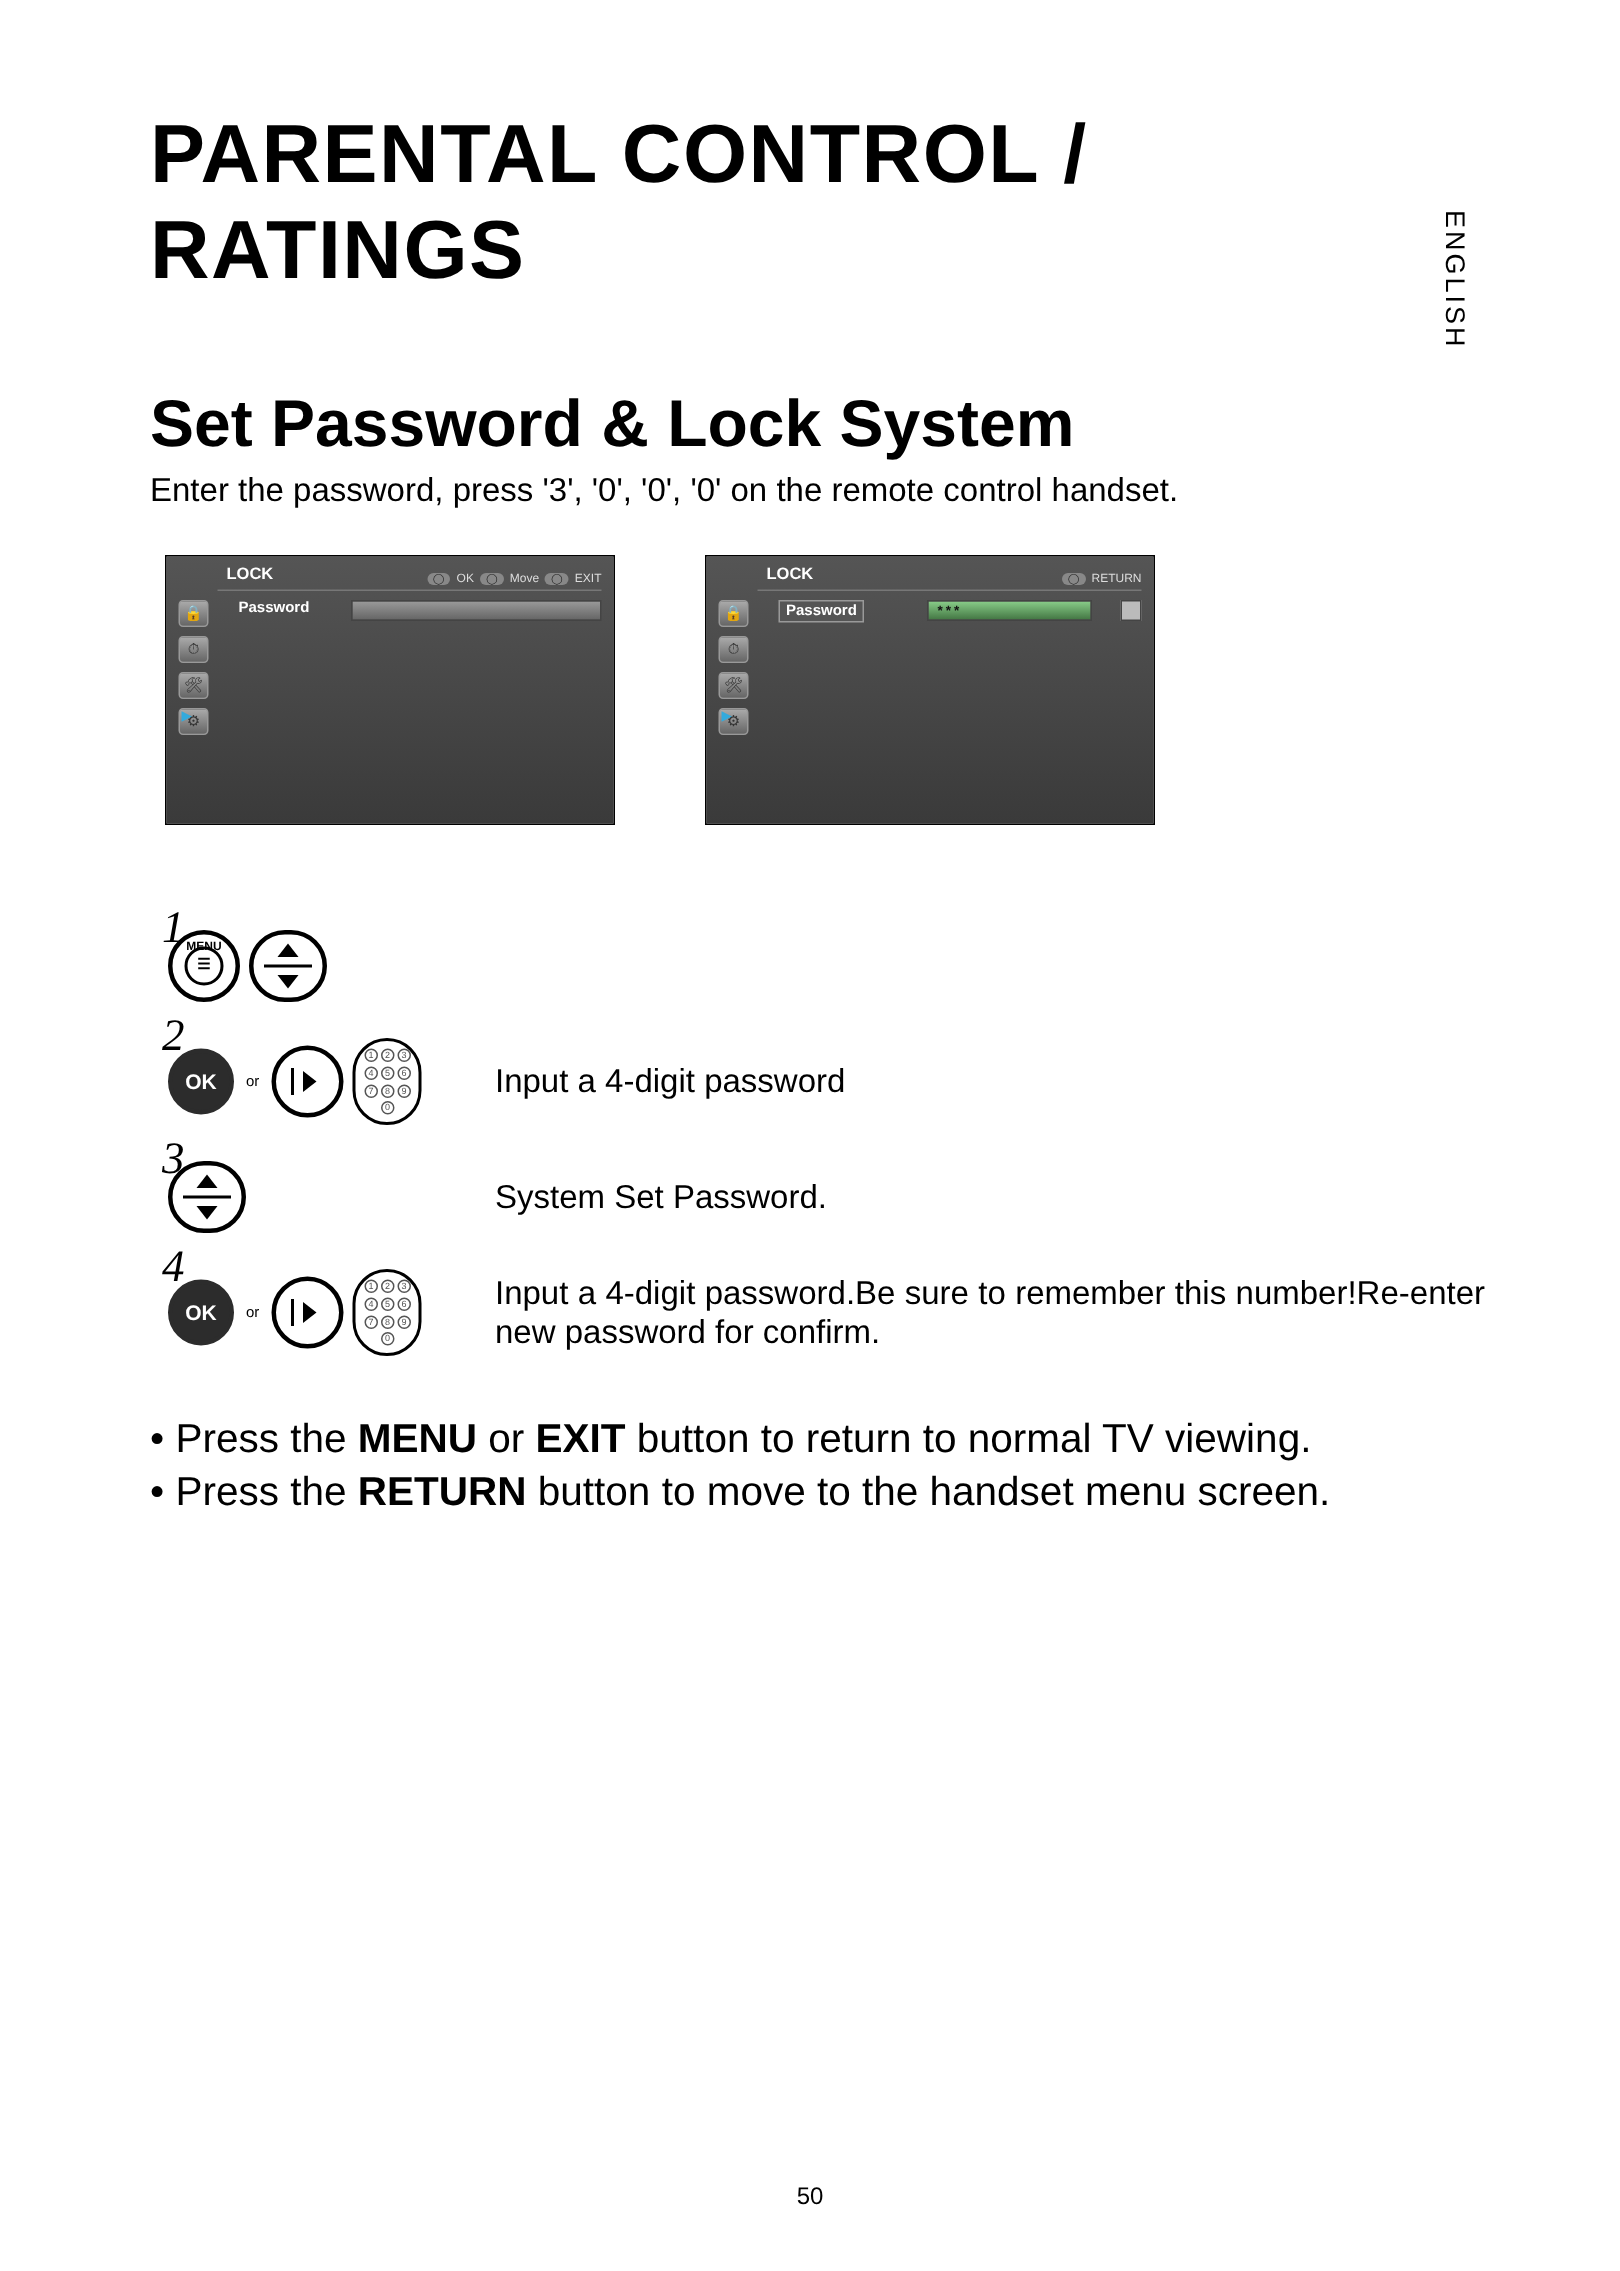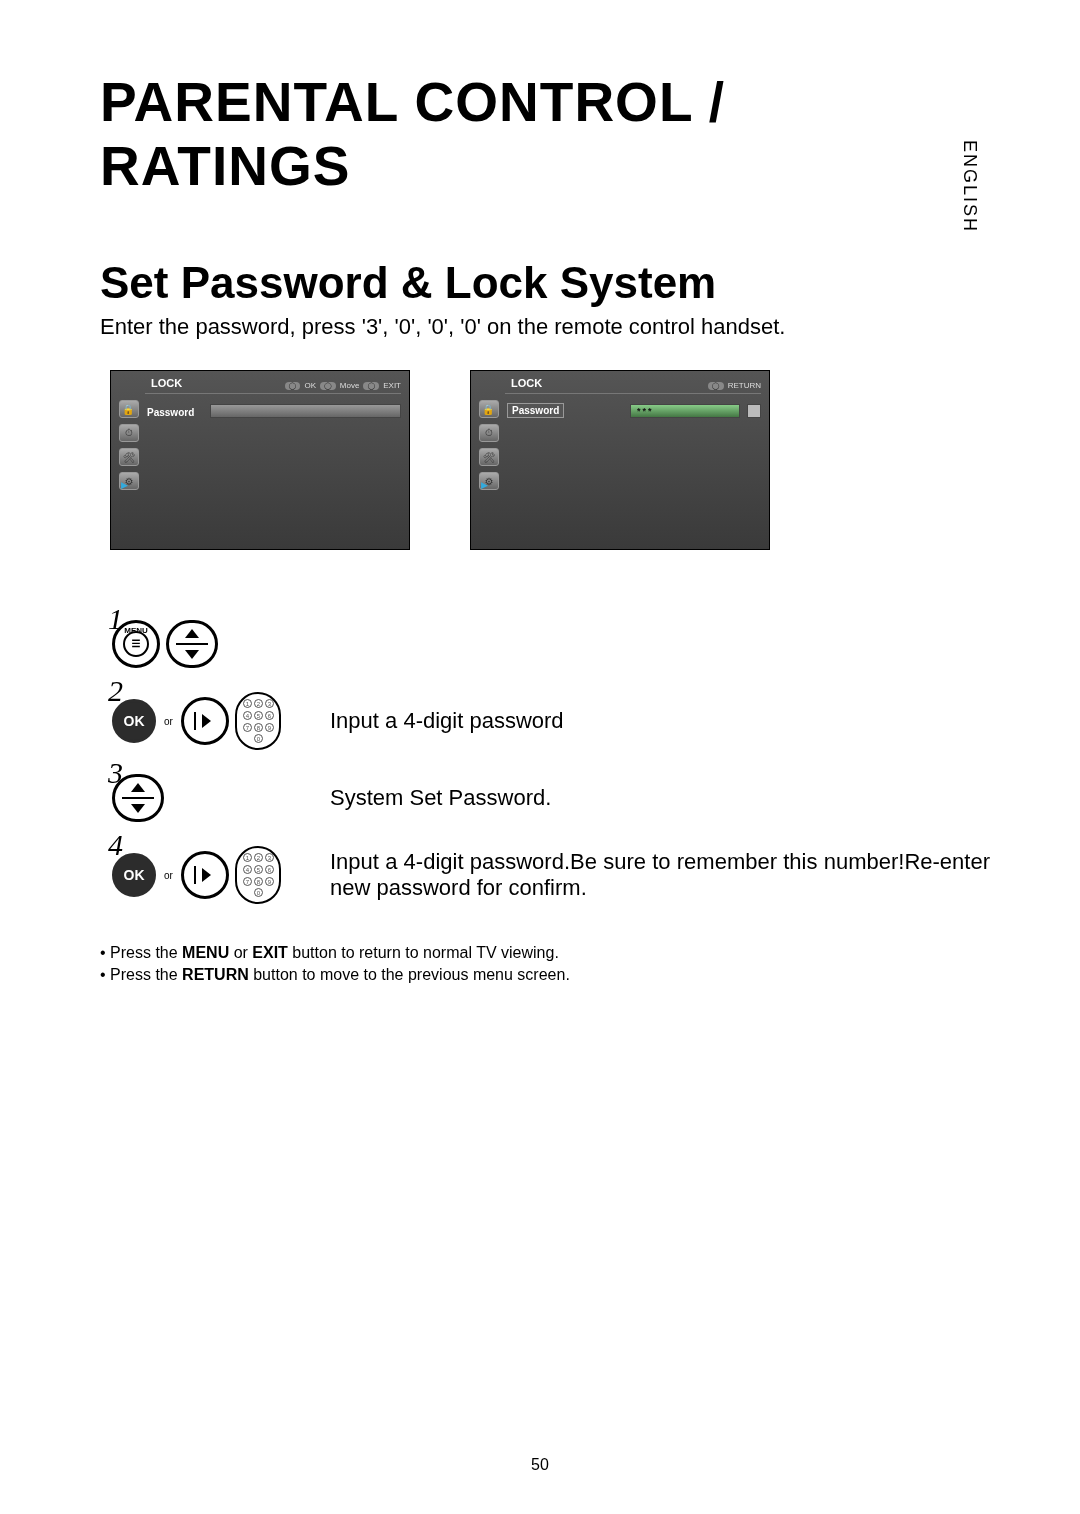--- a/index.html
+++ b/index.html
@@ -73,22 +73,22 @@
     padding: 0 4px;
     font-size: 7px;
     color: #222;
   }
   .tv-divider {
     border-top: 1px solid #777;
     margin: 4px 0 6px 26px;
   }
   .tv-row {
     display: flex;
-    align-items: flex-end;
-    gap: 8px;
+    align-items: flex-start;
+    gap: 20px;
     margin-bottom: 6px;
   }
   .tv-icon {
     width: 20px;
     height: 18px;
     background: linear-gradient(#aaa, #666);
     border: 1px solid #999;
     border-radius: 3px;
     display: flex;
     align-items: center;
@@ -258,21 +258,21 @@
   .numpad .zero { grid-column: 2; }
   .or-label { font-size: 10px; margin: 0 2px; }
   .step-text {
     font-size: 22px;
     flex: 1;
     margin-left: 18px;
     text-align: justify;
   }
   .step-text b { font-weight: 900; }
 
-  .notes { margin-top: 40px; font-size: 16px; }
+  .notes { margin-top: 40px; font-size: 27px; }
   .notes .note { margin-bottom: 4px; }
   .notes b { font-weight: 900; }
 
   .page-num {
     position: absolute;
     bottom: 40px;
     left: 50%;
     transform: translateX(-50%);
     font-size: 16px;
   }
@@ -424,17 +424,17 @@
     </div>
     <div class="step-text">Input a 4-digit password.Be sure to remember this number!Re-enter new password for confirm.</div>
   </div>
 </div>
 
 <div class="notes">
   <div class="note">
     <span>• Press the </span><b>MENU</b><span> or </span><b>EXIT</b><span> button to return to normal TV viewing.</span>
   </div>
   <div class="note">
-    <span>• Press the </span><b>RETURN</b><span> button to move to the previous menu screen.</span>
+    <span>• Press the </span><b>RETURN</b><span> button to move to the handset menu screen.</span>
   </div>
 </div>
 
 <div class="page-num">50</div>
 
 </body></html>

